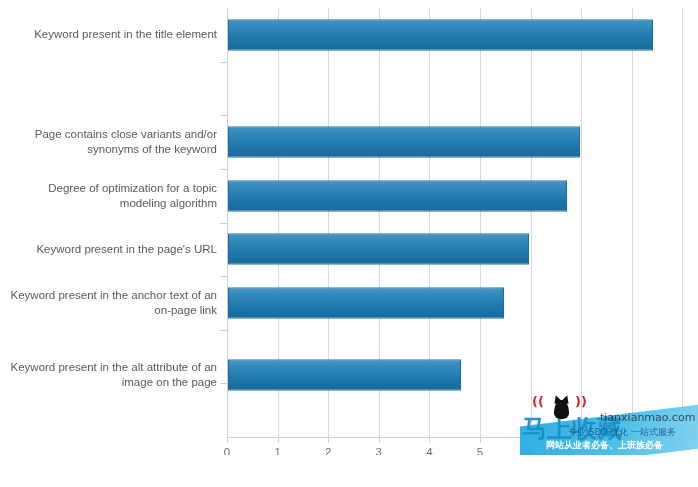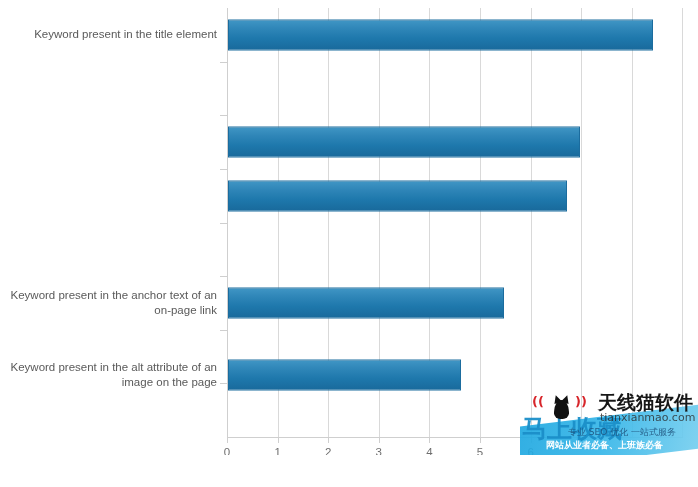--- a/index.html
+++ b/index.html
@@ -271,31 +271,41 @@
 
   <div class="rows" id="rows">
       <div class="row" style="top: 0px; height: 53.625px;">
         <div class="cat-label">Keyword present in the title element</div>
         <div class="bar-track">
           <div class="bar" title="Values: 8.4" style="width: 425.04px;"></div>
         </div>
       </div>
       <div class="y-tick" style="top: 53.625px;"></div>
       <div class="row" style="top: 107.25px; height: 53.625px;">
+        <div class="cat-label">Page contains close variants and/or
+synonyms of the keyword</div>
         <div class="bar-track">
           <div class="bar" title="Values: 6.95" style="width: 351.67px;"></div>
         </div>
       </div>
       <div class="y-tick" style="top: 107.25px;"></div>
       <div class="row" style="top: 160.875px; height: 53.625px;">
+        <div class="cat-label">Degree of optimization for a topic
+modeling algorithm</div>
         <div class="bar-track">
           <div class="bar" title="Values: 6.7" style="width: 339.02px;"></div>
         </div>
       </div>
       <div class="y-tick" style="top: 160.875px;"></div>
+      <div class="row" style="top: 214.5px; height: 53.625px;">
+        <div class="cat-label">Keyword present in the page's URL</div>
+        <div class="bar-track">
+          <div class="bar" title="Values: 5.95" style="width: 301.07px;"></div>
+        </div>
+      </div>
       <div class="y-tick" style="top: 214.5px;"></div>
       <div class="row" style="top: 268.125px; height: 53.625px;">
         <div class="cat-label">Keyword present in the anchor text of an
 on-page link</div>
         <div class="bar-track">
           <div class="bar" title="Values: 5.45" style="width: 275.77px;"></div>
         </div>
       </div>
       <div class="y-tick" style="top: 268.125px;"></div>
       <div class="row" style="top: 340px; height: 53.625px; padding-left: 48px;">
@@ -333,18 +343,17 @@
   <div class="watermark">
     <div class="wm-band"></div>
     <div class="wm-slogan-big">马上收藏</div>
     <div class="wm-cat">
       <div class="wm-cat-ear-l"></div>
       <div class="wm-cat-ear-r"></div>
       <div class="wm-cat-body"></div>
     </div>
     <div class="wm-waves-l">((</div>
     <div class="wm-waves-r">))</div>
-    <div class="wm-title">天线猫软件</div>
     <div class="wm-domain">tianxianmao.com</div>
     <div class="wm-mid">专业 SEO 优化  一站式服务</div>
     <div class="wm-bottom">网站从业者必备、上班族必备</div>
   </div>
 </div>
 
 </body></html>

